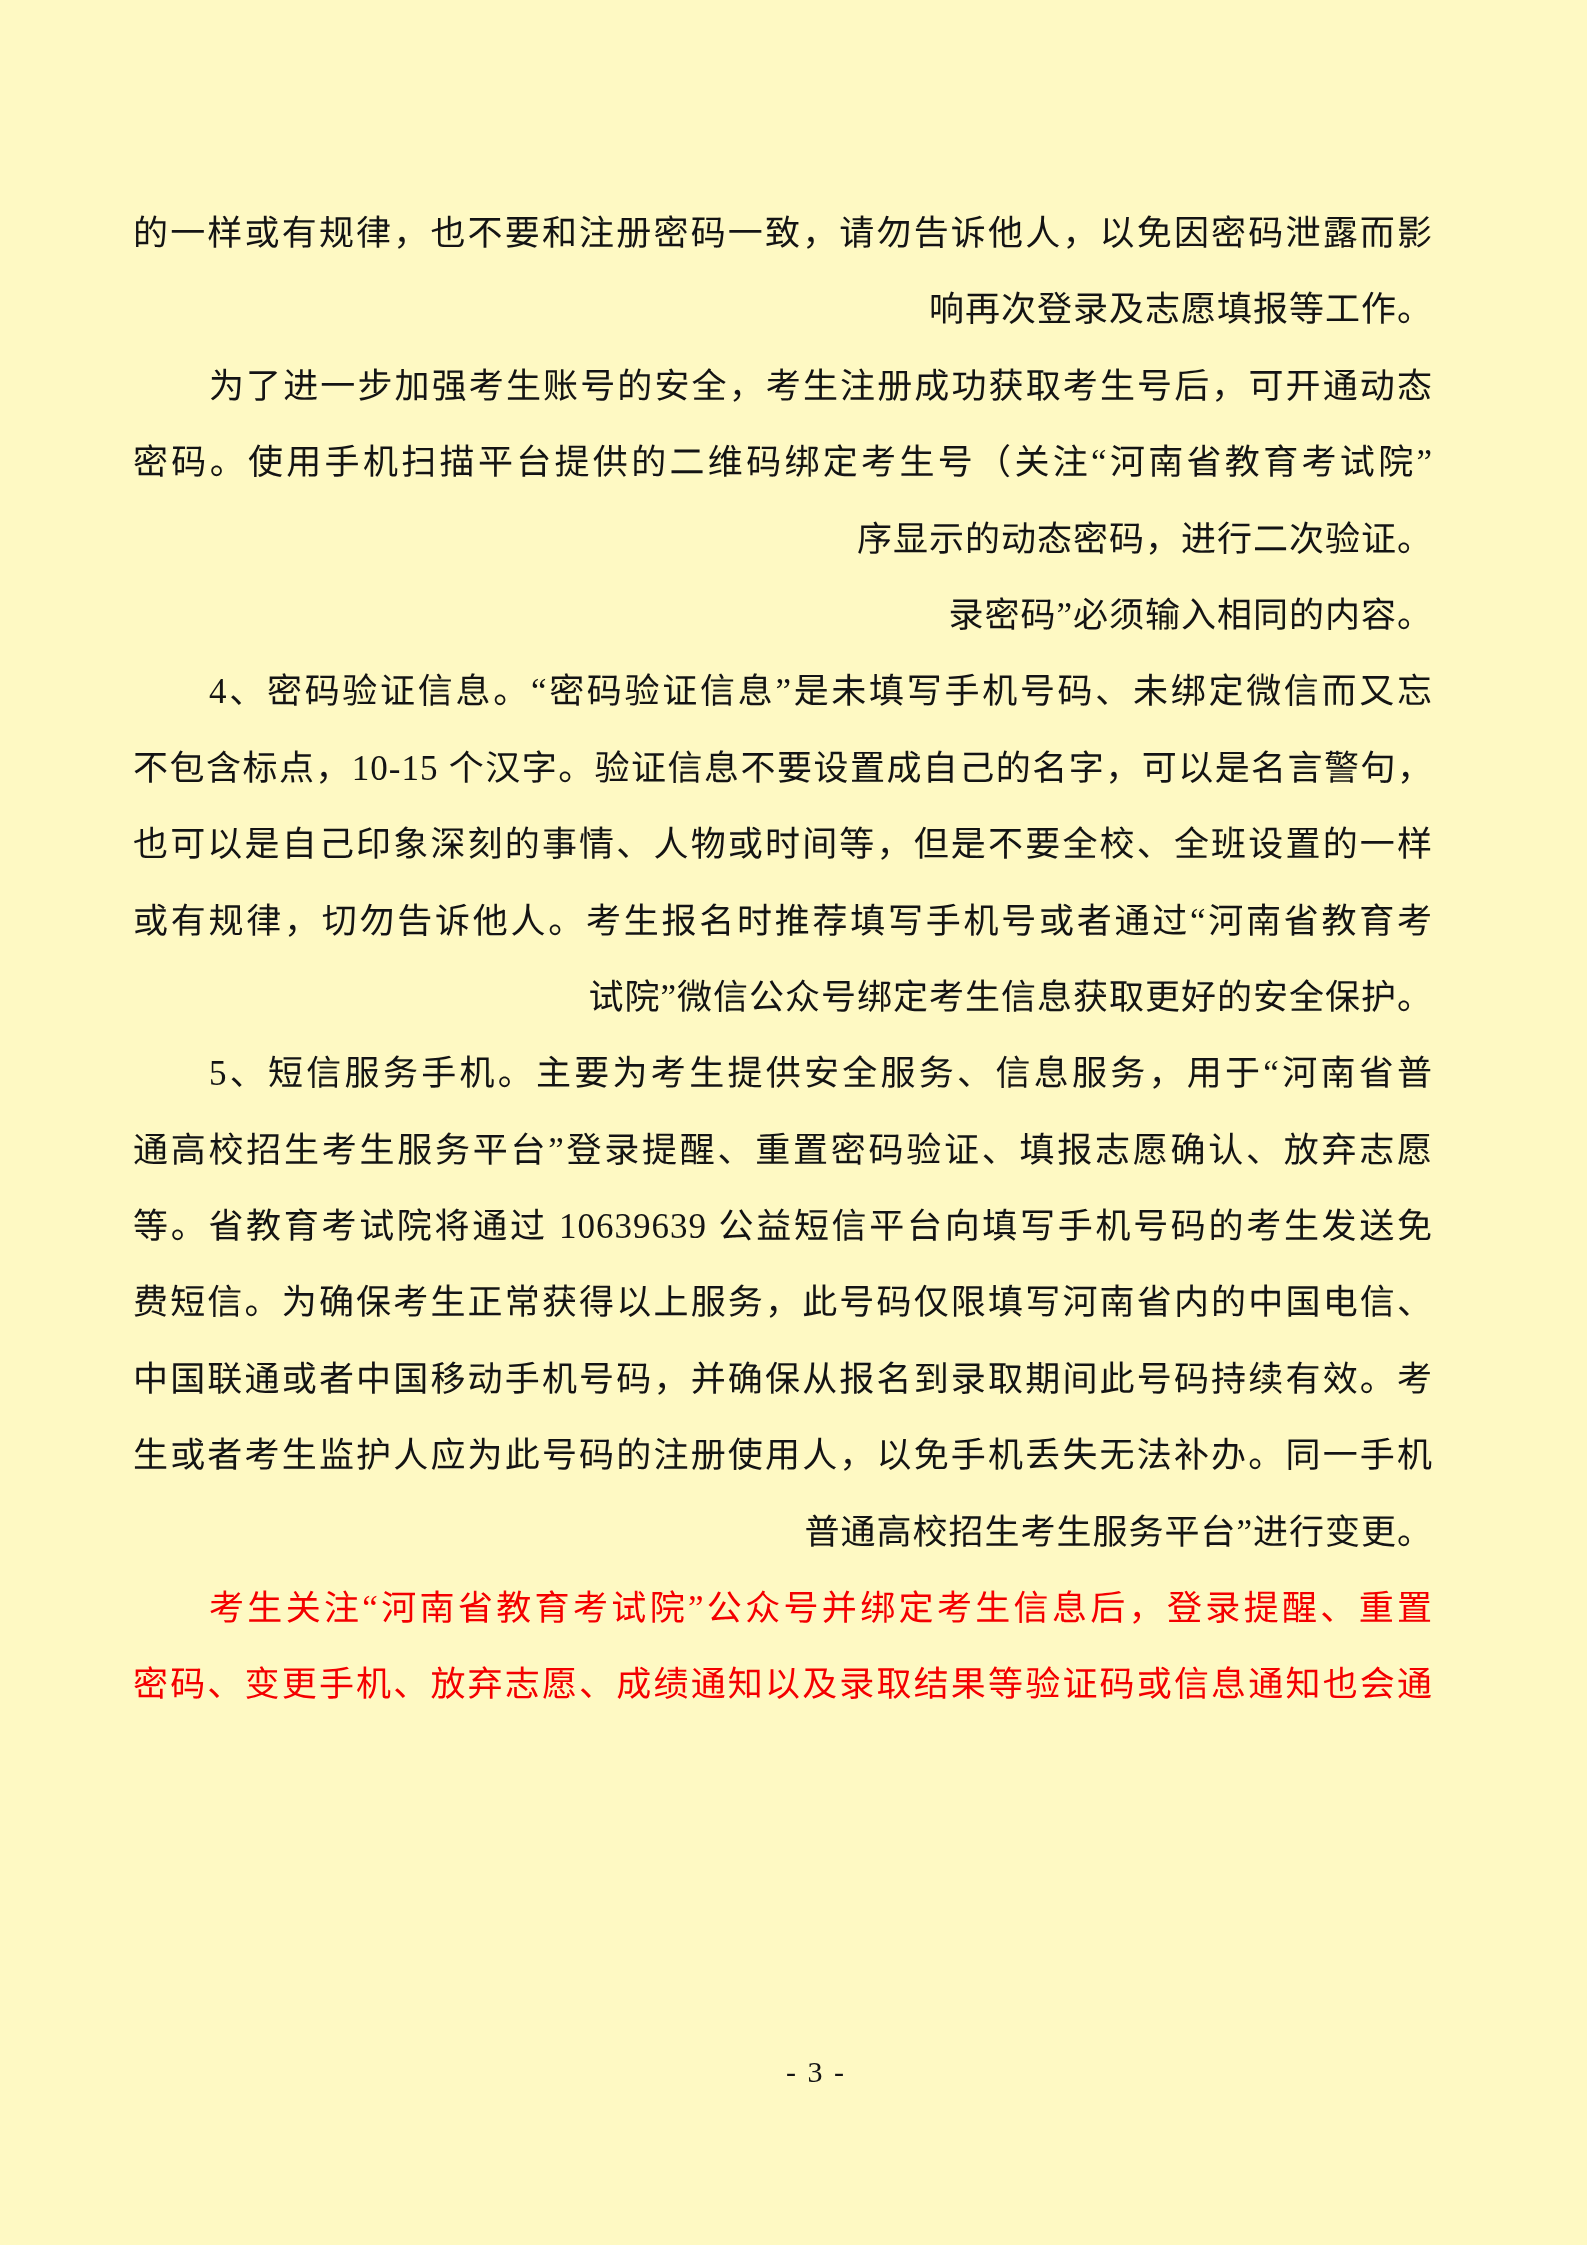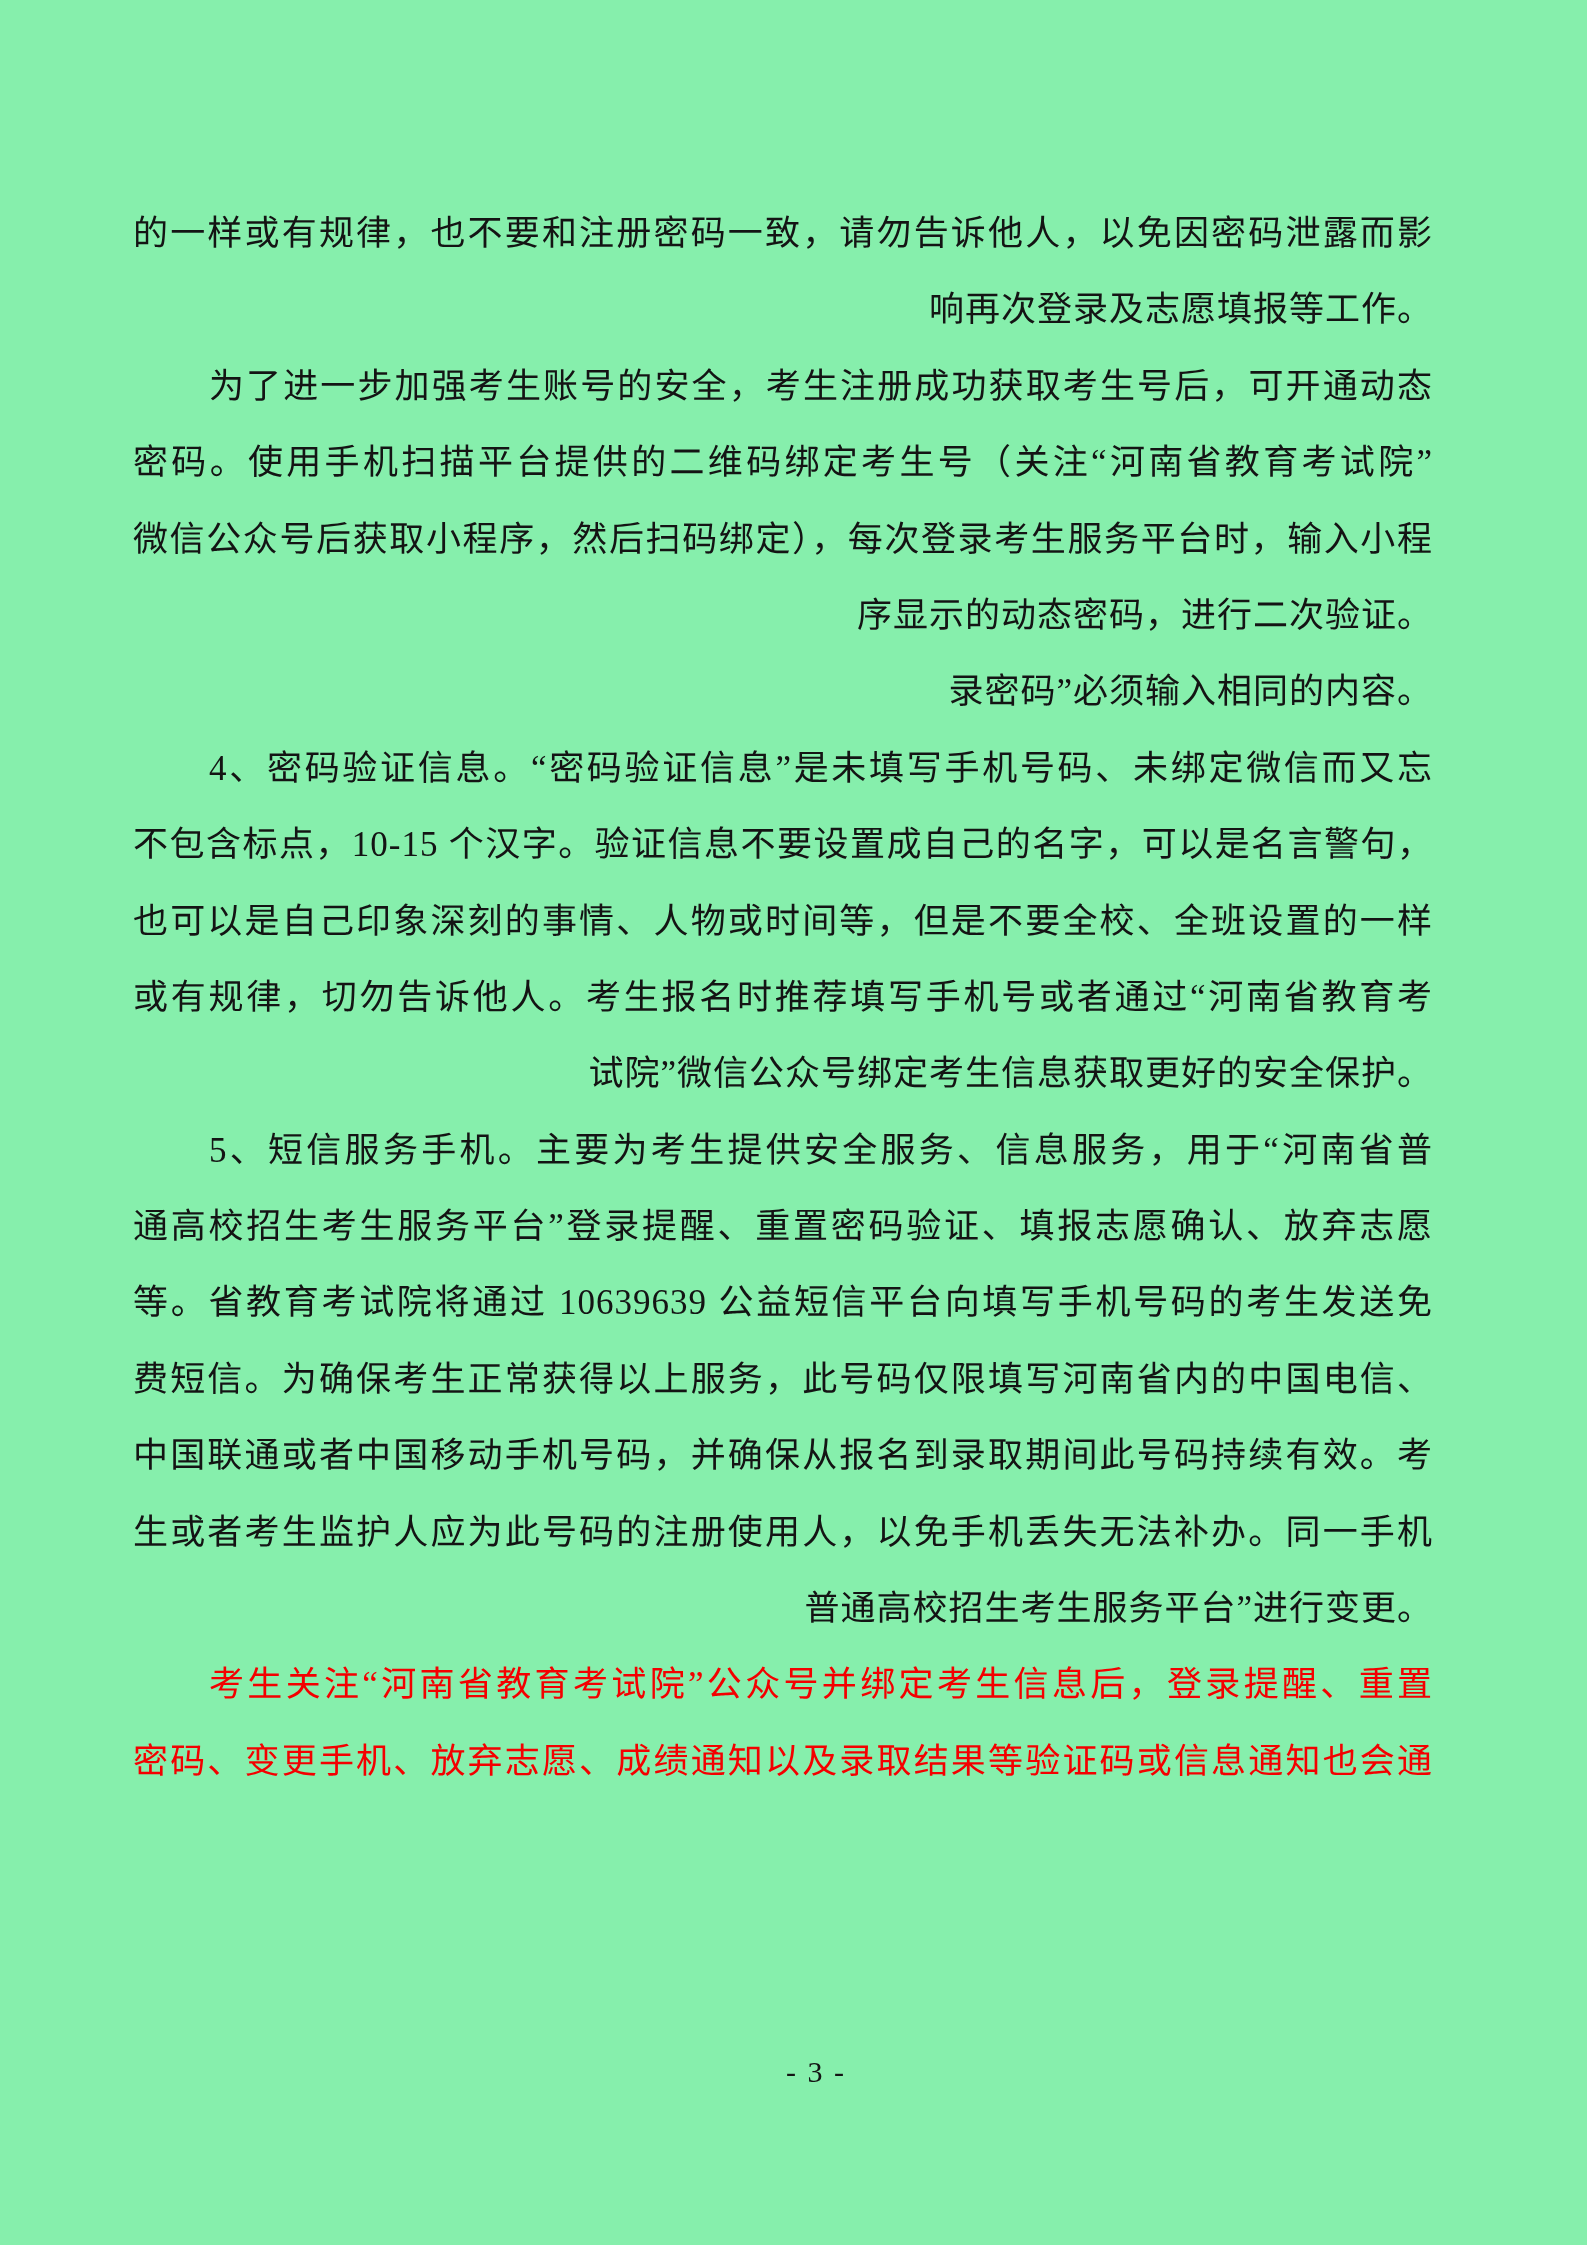--- a/index.html
+++ b/index.html
@@ -12,21 +12,21 @@
     height: 2245px;
     position: relative;
     overflow: hidden;
     font-family: "Liberation Serif", "DejaVu Serif", serif;
   }
   .page {
     position: absolute;
     left: 0; top: 0;
     width: 1587px;
     height: 2245px;
-    background: #86efac;
+    background: #fef9c3;
   }
   .text-column {
     position: absolute;
     left: 133px;
     top: 196px;
     width: 1300px;
   }
   .line {
     font-size: 35px;
     letter-spacing: 1px;
@@ -64,21 +64,20 @@
 </style>
 </head>
 <body>
 
 <div class="page">
   <div class="text-column">
     <div class="line j">的一样或有规律，也不要和注册密码一致，请勿告诉他人，以免因密码泄露而影</div>
     <div class="line">响再次登录及志愿填报等工作。</div>
     <div class="line j i">为了进一步加强考生账号的安全，考生注册成功获取考生号后，可开通动态</div>
     <div class="line j">密码。使用手机扫描平台提供的二维码绑定考生号（关注“河南省教育考试院”</div>
-    <div class="line j">微信公众号后获取小程序，然后扫码绑定），每次登录考生服务平台时，输入小程</div>
     <div class="line">序显示的动态密码，进行二次验证。</div>
     <div class="line">录密码”必须输入相同的内容。</div>
     <div class="line j i">4、密码验证信息。“密码验证信息”是未填写手机号码、未绑定微信而又忘</div>
     <div class="line j">不包含标点，10-15 个汉字。验证信息不要设置成自己的名字，可以是名言警句，</div>
     <div class="line j">也可以是自己印象深刻的事情、人物或时间等，但是不要全校、全班设置的一样</div>
     <div class="line j">或有规律，切勿告诉他人。考生报名时推荐填写手机号或者通过“河南省教育考</div>
     <div class="line">试院”微信公众号绑定考生信息获取更好的安全保护。</div>
     <div class="line j i">5、短信服务手机。主要为考生提供安全服务、信息服务，用于“河南省普</div>
     <div class="line j">通高校招生考生服务平台”登录提醒、重置密码验证、填报志愿确认、放弃志愿</div>
     <div class="line j">等。省教育考试院将通过 10639639 公益短信平台向填写手机号码的考生发送免</div>

